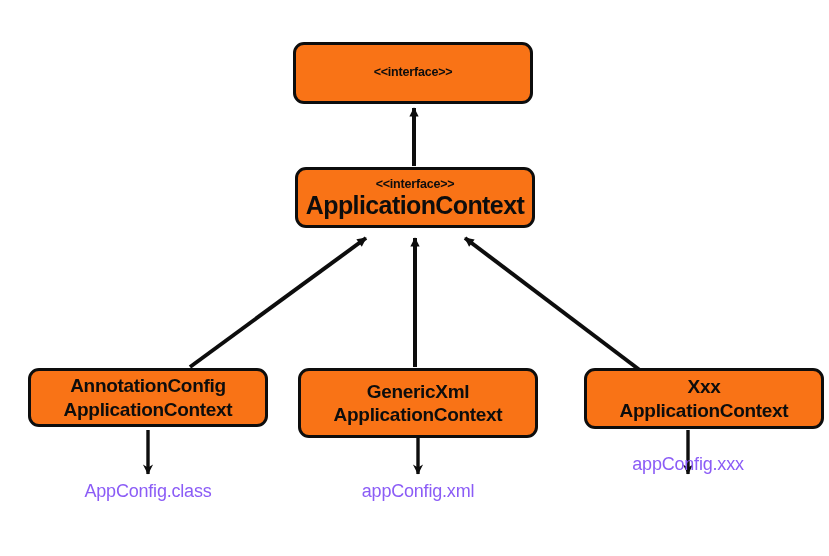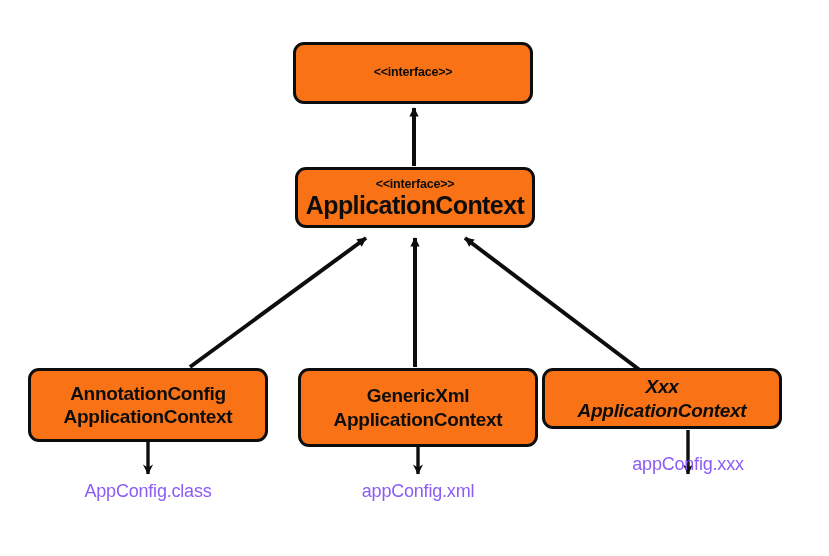--- a/index.html
+++ b/index.html
@@ -68,23 +68,23 @@
     font-weight: normal;
     color: #8b5cf6;
     letter-spacing: -0.2px;
     white-space: nowrap;
     z-index: 2;
   }
 
   
   #node-beanfactory        { left: 293px; top: 42px;  width: 240px; height: 62px; }
   #node-applicationcontext { left: 295px; top: 167px; width: 240px; height: 61px; }
-  #node-annotationconfig   { left: 28px;  top: 368px; width: 240px; height: 74px; text-align: right; }
-  #node-genericxml         { left: 298px; top: 368px; width: 240px; height: 79px; }
-  #node-xxx                { left: 542px; top: 368px; width: 240px; height: 61px; font-style: italic; }
+  #node-annotationconfig   { left: 28px;  top: 368px; width: 240px; height: 59px; text-align: right; }
+  #node-genericxml         { left: 298px; top: 368px; width: 240px; height: 70px; }
+  #node-xxx                { left: 584px; top: 368px; width: 240px; height: 61px; }
 
   
   #artifact-appconfig-class { left: 28px;  top: 481px; width: 240px; }
   #artifact-appconfig-xml   { left: 298px; top: 481px; width: 240px; }
   #artifact-appconfig-xxx   { left: 568px; top: 454px; width: 240px; }
 </style>
 </head>
 <body>
 
 <div id="canvas">

